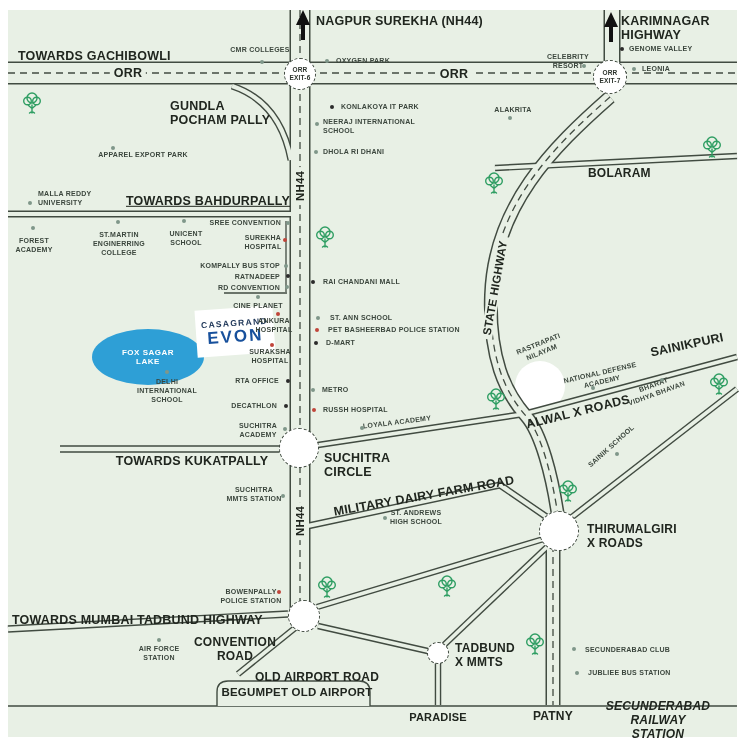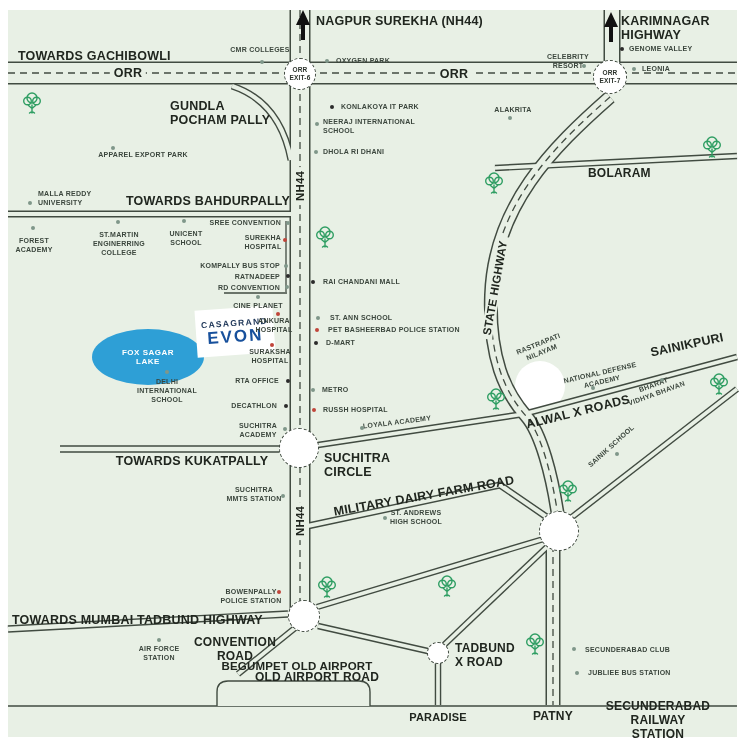--- a/index.html
+++ b/index.html
@@ -129,41 +129,43 @@
 LAKE</div>
 
 <div class="lbl big" style="left: 18px; top: 56px; font-size: 12.5px; text-align: left; transform: translate(0%, -50%) rotate(0deg);">TOWARDS GACHIBOWLI</div>
     <div class="lbl big bg" style="left: 128px; top: 74px; font-size: 12.5px; text-align: center; transform: translate(-50%, -50%) rotate(0deg);">ORR</div>
     <div class="lbl big bg" style="left: 454px; top: 75px; font-size: 12.5px; text-align: center; transform: translate(-50%, -50%) rotate(0deg);">ORR</div>
     <div class="lbl big" style="left: 316px; top: 21px; font-size: 12.5px; text-align: left; transform: translate(0%, -50%) rotate(0deg);">NAGPUR SUREKHA (NH44)</div>
     <div class="lbl big" style="left: 621px; top: 28px; font-size: 12.5px; text-align: left; transform: translate(0%, -50%) rotate(0deg);">KARIMNAGAR
 HIGHWAY</div>
     <div class="lbl big" style="left: 170px; top: 113px; font-size: 12.5px; text-align: left; transform: translate(0%, -50%) rotate(0deg);">GUNDLA
 POCHAM PALLY</div>
-    <div class="lbl big" style="left: 208px; top: 201px; font-size: 12.5px; text-align: center; transform: translate(-50%, -50%) rotate(0deg);">TOWARDS BAHDURPALLY</div>
+    <div class="lbl big" style="left: 208px; top: 201px; font-size: 12.5px; text-align: center; transform: translate(-50%, -50%) rotate(0deg); text-decoration: underline;">TOWARDS BAHDURPALLY</div>
     <div class="lbl big" style="left: 540px; top: 174px; font-size: 12px; text-align: center; transform: translate(0%, -50%) rotate(0deg); padding-left: 48px;">BOLARAM</div>
     <div class="lbl big bg" style="left: 300px; top: 186px; font-size: 11.5px; text-align: center; transform: translate(-50%, -50%) rotate(-90deg);">NH44</div>
     <div class="lbl big bg" style="left: 300px; top: 521px; font-size: 11.5px; text-align: center; transform: translate(-50%, -50%) rotate(-90deg);">NH44</div>
     <div class="lbl big bg" style="left: 495px; top: 288px; font-size: 11.5px; text-align: center; transform: translate(-50%, -50%) rotate(-80deg);">STATE HIGHWAY</div>
     <div class="lbl big" style="left: 192px; top: 461px; font-size: 12.5px; text-align: left; transform: translate(-50%, -50%) rotate(0deg);">TOWARDS KUKATPALLY</div>
     <div class="lbl big" style="left: 324px; top: 465px; font-size: 12.5px; text-align: left; transform: translate(0%, -50%) rotate(0deg);">SUCHITRA
 CIRCLE</div>
     <div class="lbl big" style="left: 424px; top: 496px; font-size: 12.5px; text-align: center; transform: translate(-50%, -50%) rotate(-10deg);">MILITARY DAIRY FARM ROAD</div>
     <div class="lbl big" style="left: 578px; top: 412px; font-size: 12.5px; text-align: center; transform: translate(-50%, -50%) rotate(-14deg);">ALWAL X ROADS</div>
     <div class="lbl big" style="left: 687px; top: 345px; font-size: 12.5px; text-align: center; transform: translate(-50%, -50%) rotate(-12deg);">SAINIKPURI</div>
+    <div class="lbl big" style="left: 587px; top: 537px; font-size: 12px; text-align: left; transform: translate(0%, -50%) rotate(0deg);">THIRUMALGIRI
+X ROADS</div>
     <div class="lbl big" style="left: 12px; top: 620px; font-size: 12.5px; text-align: left; transform: translate(0%, -50%) rotate(0deg);">TOWARDS MUMBAI TADBUND HIGHWAY</div>
     <div class="lbl big" style="left: 235px; top: 650px; font-size: 12px; text-align: center; transform: translate(-50%, -50%) rotate(0deg);">CONVENTION
 ROAD</div>
     <div class="lbl big" style="left: 317px; top: 678px; font-size: 12px; text-align: center; transform: translate(-50%, -50%) rotate(0deg);">OLD AIRPORT ROAD</div>
-    <div class="lbl big" style="left: 293px; top: 667px; font-size: 11.5px; text-align: center; transform: translate(-50%, -50%) rotate(0deg); padding-left: 8px;">BEGUMPET OLD AIRPORT</div>
+    <div class="lbl big" style="left: 293px; top: 693px; font-size: 11.5px; text-align: center; transform: translate(-50%, -50%) rotate(0deg); padding-left: 8px;">BEGUMPET OLD AIRPORT</div>
     <div class="lbl big" style="left: 455px; top: 656px; font-size: 12px; text-align: left; transform: translate(0%, -50%) rotate(0deg);">TADBUND
-X ROAD</div>
+X MMTS</div>
     <div class="lbl big" style="left: 438px; top: 717px; font-size: 11px; text-align: right; transform: translate(-50%, -50%) rotate(0deg);">PARADISE</div>
     <div class="lbl big" style="left: 553px; top: 717px; font-size: 12px; text-align: center; transform: translate(-50%, -50%) rotate(0deg);">PATNY</div>
-    <div class="lbl big" style="left: 658px; top: 721px; font-size: 12px; text-align: center; transform: translate(-50%, -50%) rotate(0deg);">SECUNDERABAD
+    <div class="lbl big" style="left: 658px; top: 721px; font-size: 12px; text-align: center; transform: translate(-50%, -50%) rotate(0deg); font-style: italic;">SECUNDERABAD
 RAILWAY STATION</div>
     <div class="lbl" style="left: 260px; top: 50px; font-size: 7px; text-align: center; transform: translate(-50%, -50%) rotate(0deg);">CMR COLLEGES</div>
     <div class="lbl" style="left: 336px; top: 61px; font-size: 7px; text-align: left; transform: translate(0%, -50%) rotate(0deg);">OXYGEN PARK</div>
     <div class="lbl" style="left: 568px; top: 61px; font-size: 7px; text-align: center; transform: translate(-50%, -50%) rotate(0deg);">CELEBRITY
 RESORT</div>
     <div class="lbl" style="left: 629px; top: 49px; font-size: 7px; text-align: left; transform: translate(0%, -50%) rotate(0deg);">GENOME VALLEY</div>
     <div class="lbl" style="left: 642px; top: 69px; font-size: 7px; text-align: left; transform: translate(0%, -50%) rotate(0deg);">LEONIA</div>
     <div class="lbl" style="left: 513px; top: 110px; font-size: 7px; text-align: center; transform: translate(-50%, -50%) rotate(0deg);">ALAKRITA</div>
     <div class="lbl" style="left: 341px; top: 107px; font-size: 7px; text-align: left; transform: translate(0%, -50%) rotate(0deg);">KONLAKOYA IT PARK</div>
     <div class="lbl" style="left: 323px; top: 126px; font-size: 7px; text-align: left; transform: translate(0%, -50%) rotate(0deg);">NEERAJ INTERNATIONAL

